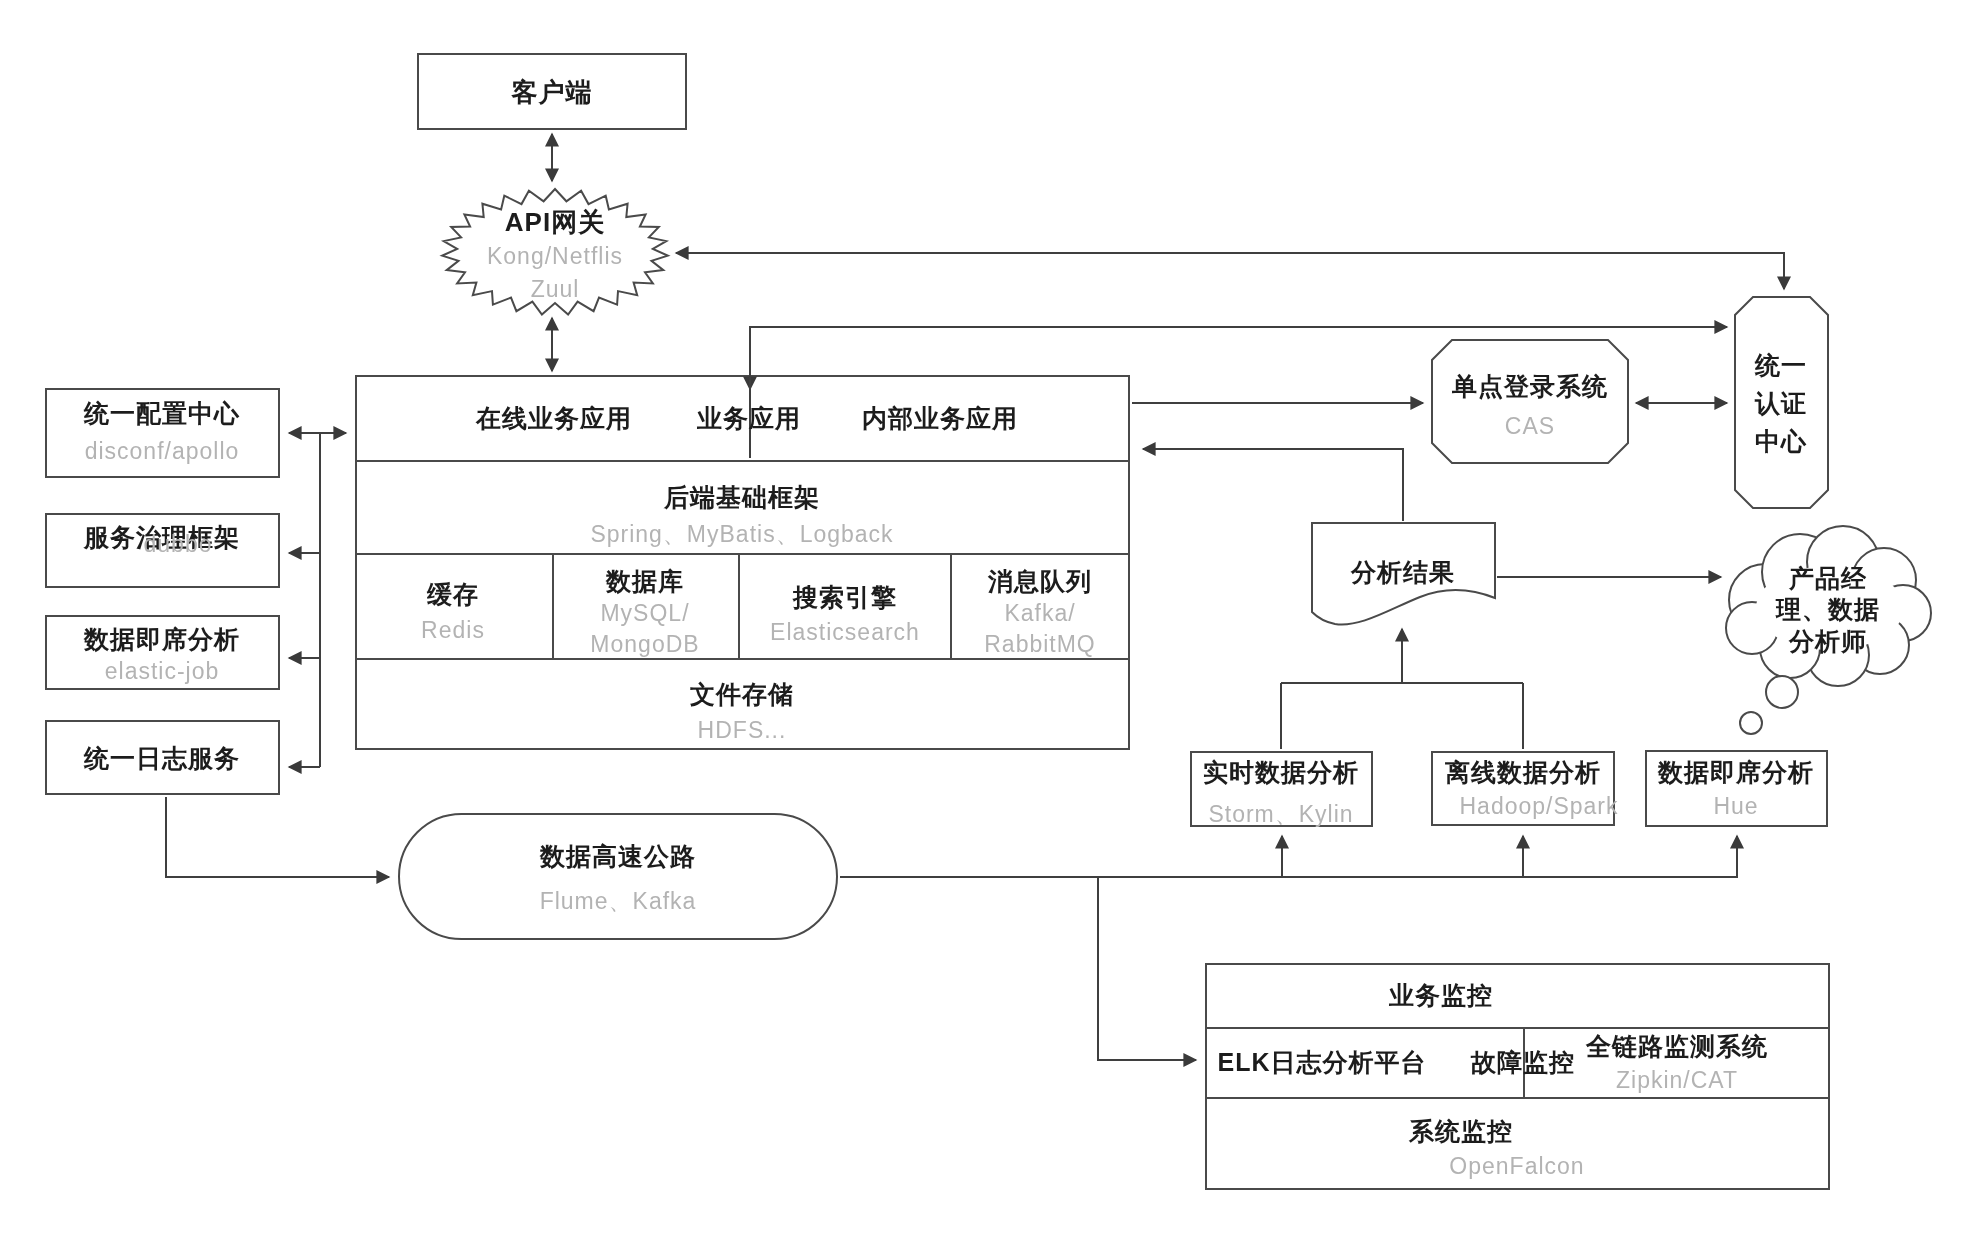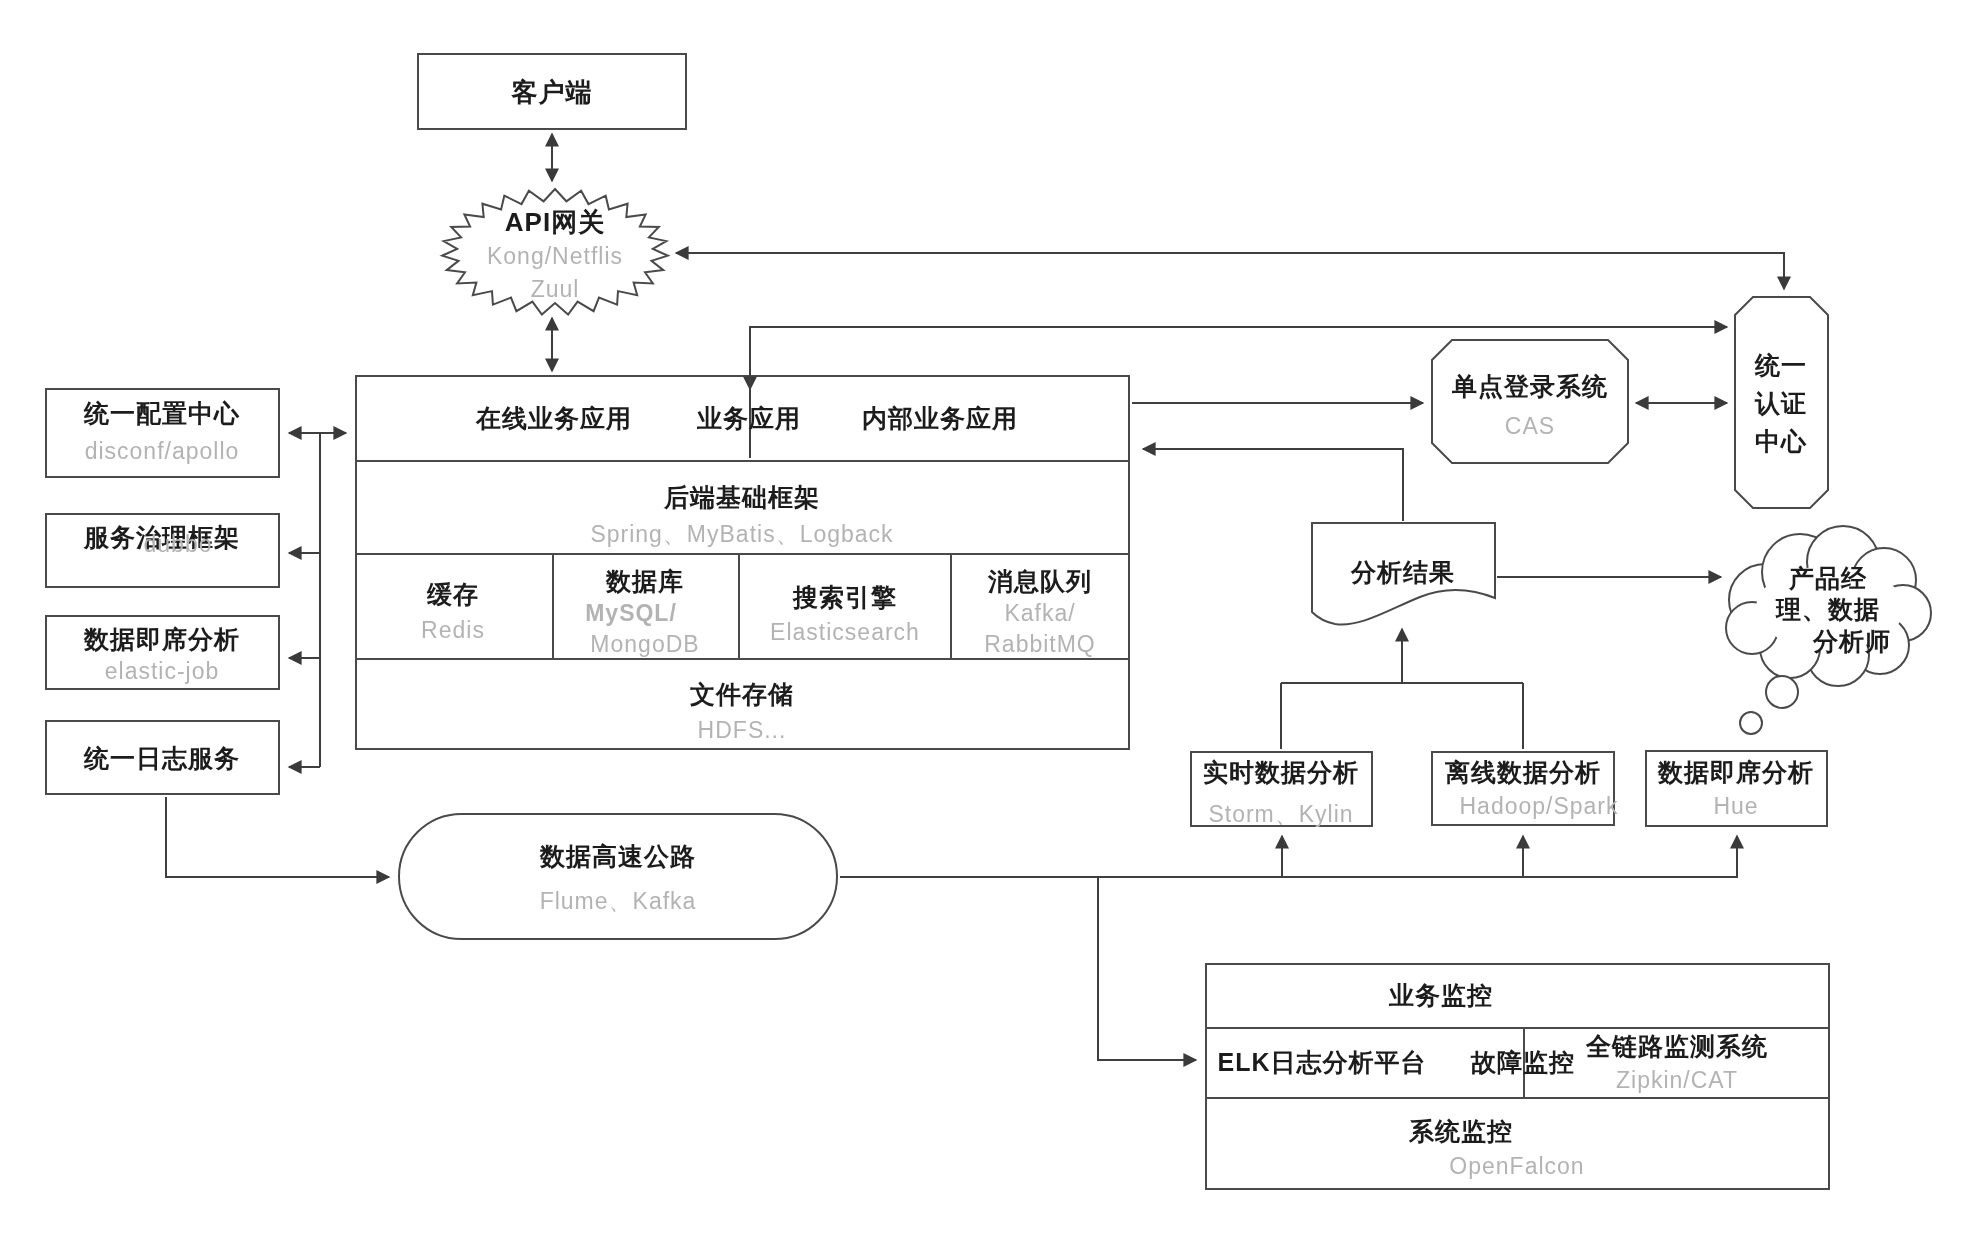--- a/index.html
+++ b/index.html
@@ -115,21 +115,21 @@
   <span class="lbl" style="left:749px;top:418px;">业务应用</span>
   <span class="lbl" style="left:940px;top:418px;">内部业务应用</span>
 
   <span class="lbl" style="left:742px;top:497px;">后端基础框架</span>
   <span class="sub" style="left:742px;top:534px;">Spring、MyBatis、Logback</span>
 
   <span class="lbl" style="left:453px;top:594px;">缓存</span>
   <span class="sub" style="left:453px;top:630px;">Redis</span>
 
   <span class="lbl" style="left:645px;top:581px;">数据库</span>
-  <span class="sub" style="left:631px;top:613px;font-weight:bold;">MySQL/</span>
+  <span class="sub" style="left:645px;top:613px;">MySQL/</span>
   <span class="sub" style="left:645px;top:644px;">MongoDB</span>
 
   <span class="lbl" style="left:845px;top:597px;">搜索引擎</span>
   <span class="sub" style="left:845px;top:632px;">Elasticsearch</span>
 
   <span class="lbl" style="left:1040px;top:581px;">消息队列</span>
   <span class="sub" style="left:1040px;top:613px;">Kafka/</span>
   <span class="sub" style="left:1040px;top:644px;">RabbitMQ</span>
 
   <span class="lbl" style="left:742px;top:694px;">文件存储</span>
@@ -151,21 +151,21 @@
   <div class="box" style="left:1431px;top:751px;width:184px;height:75px;"></div>
   <span class="lbl" style="left:1523px;top:772px;">离线数据分析</span>
   <span class="sub" style="left:1523px;top:806px;margin-left:16px;">Hadoop/Spark</span>
 
   <div class="box" style="left:1645px;top:750px;width:183px;height:77px;"></div>
   <span class="lbl" style="left:1736px;top:772px;">数据即席分析</span>
   <span class="sub" style="left:1736px;top:806px;">Hue</span>
 
   <span class="lbl" style="left:1828px;top:578px;">产品经</span>
   <span class="lbl" style="left:1828px;top:609px;">理、数据</span>
-  <span class="lbl" style="left:1828px;top:641px;margin-left:24px;">分析师</span>
+  <span class="lbl" style="left:1828px;top:641px;">分析师</span>
 
   <div class="box stadium" style="left:398px;top:813px;width:440px;height:127px;"></div>
   <span class="lbl" style="left:618px;top:856px;">数据高速公路</span>
   <span class="sub" style="left:618px;top:901px;">Flume、Kafka</span>
 
   <div class="box" style="left:1205px;top:963px;width:625px;height:227px;"></div>
   <div class="divider-h" style="left:1205px;top:1027px;width:625px;"></div>
   <div class="divider-h" style="left:1205px;top:1097px;width:625px;"></div>
   <div class="divider-v" style="left:1523px;top:1027px;height:70px;"></div>
 

